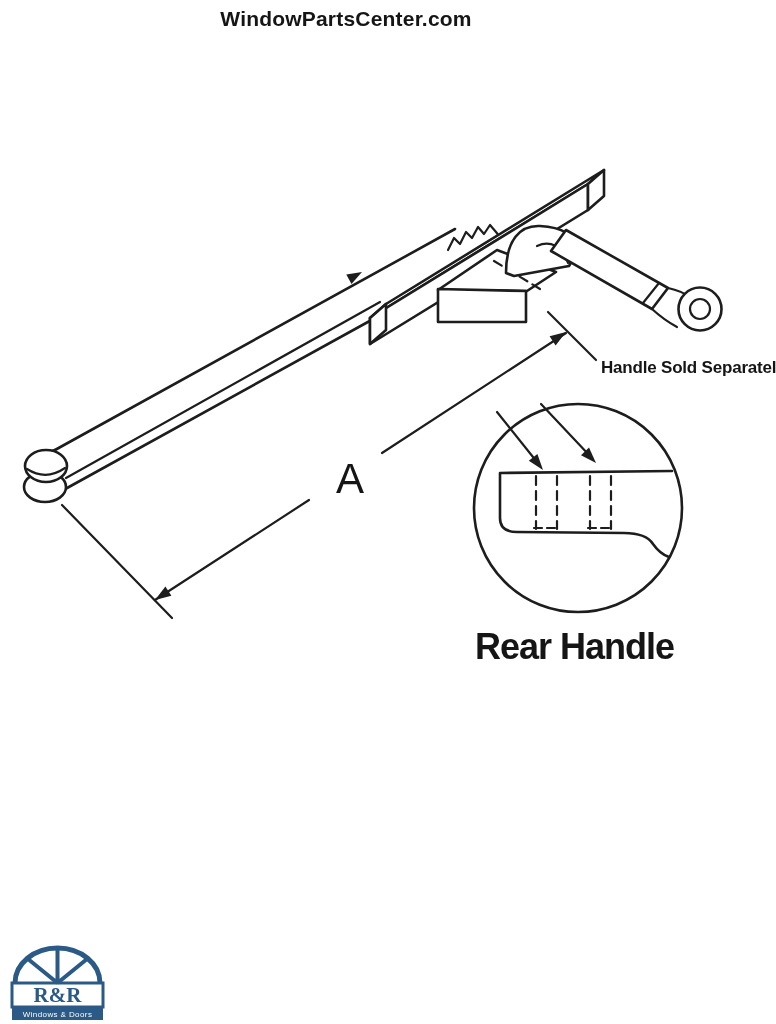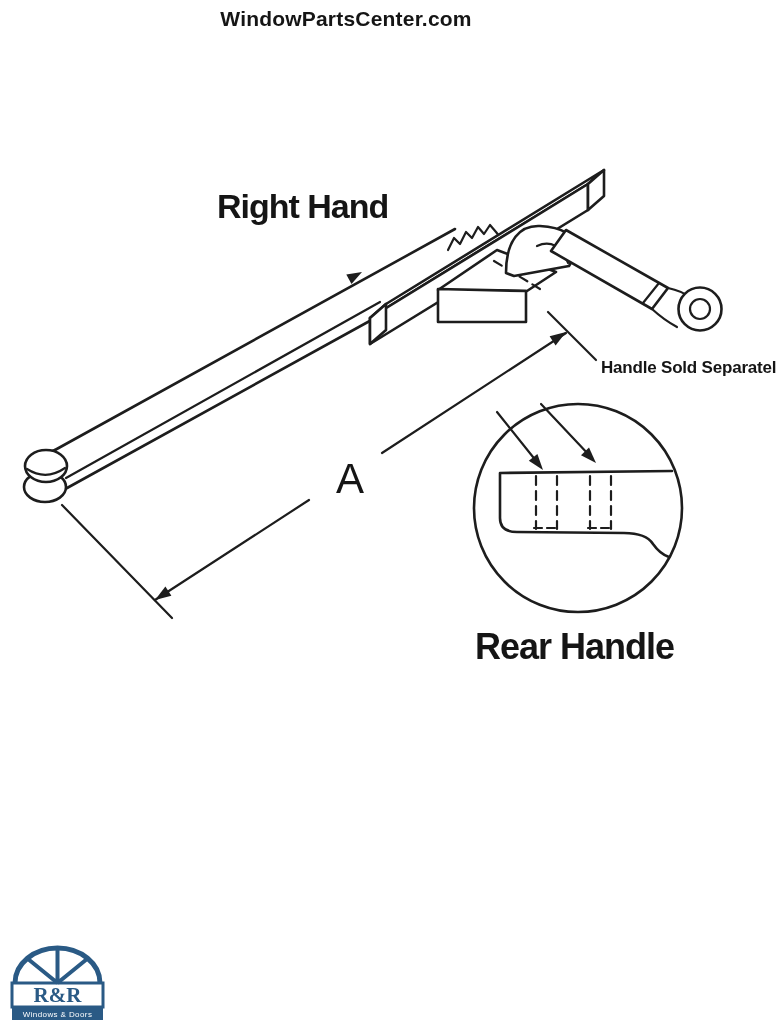--- a/index.html
+++ b/index.html
@@ -90,21 +90,20 @@
       <path class="ink nofill thin dashed" d="M536,476 L536,529 M557,476 L557,529 M590,476 L590,529 M611,476 L611,529"></path>
       <path class="ink nofill thin" stroke-dasharray="8 5" d="M534,528 L559,528 M588,528 L613,528"></path>
       <path class="ink nofill thin" d="M497,412 L537,462"></path>
       <polygon class="solid" points="543,470 528.8,460.8 537.4,454"></polygon>
       <path class="ink nofill thin" d="M541,404 L590,456"></path>
       <polygon class="solid" points="596,463 581,455.2 589,447.6"></polygon>
     </g>
   </svg>
 
   <div class="lbl title">WindowPartsCenter.com</div>
-  <div class="lbl right-hand">Right Hand</div>
   <div class="lbl handle-note">Handle Sold Separately</div>
   <div class="lbl dim-a">A</div>
   <div class="lbl rear-mount">Rear Handle</div>
 
   <svg class="logo" viewBox="0 0 95 77">
     <path class="brandstroke" stroke-width="5" d="M5,40 A42.5,35 0 0 1 90,40"></path>
     <path class="brandstroke" stroke-width="4" d="M47.5,40 L18,16 M47.5,40 L47.5,6 M47.5,40 L77,16"></path>
     <rect x="2" y="40" width="91" height="24" fill="#ffffff" class="brandstroke" stroke-width="3"></rect>
     <text class="logo-rr" x="47.5" y="59" text-anchor="middle">R&amp;R</text>
     <rect x="2" y="65" width="91" height="12" class="brandfill"></rect>

